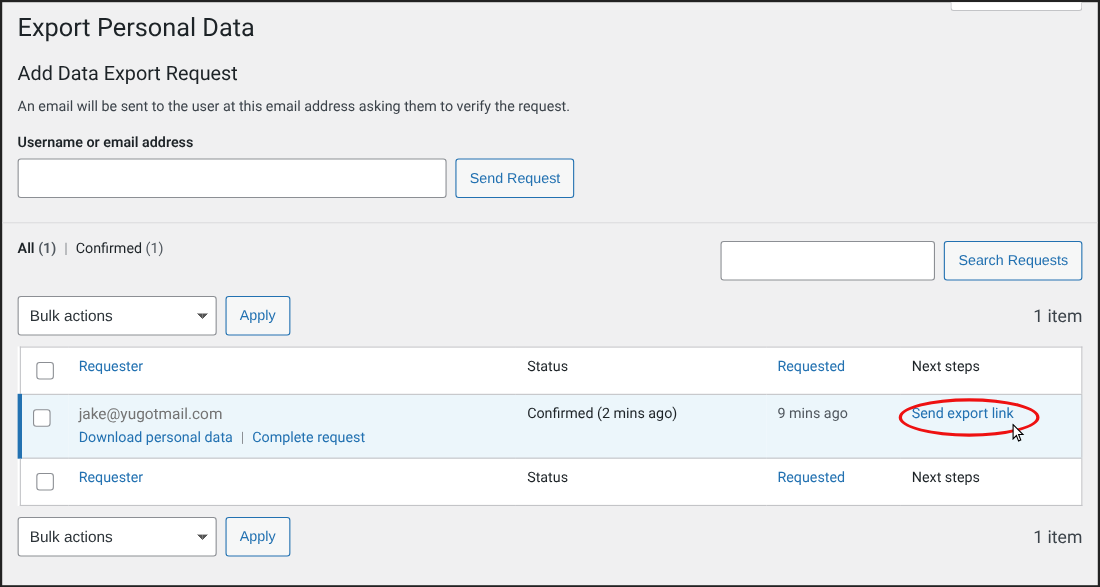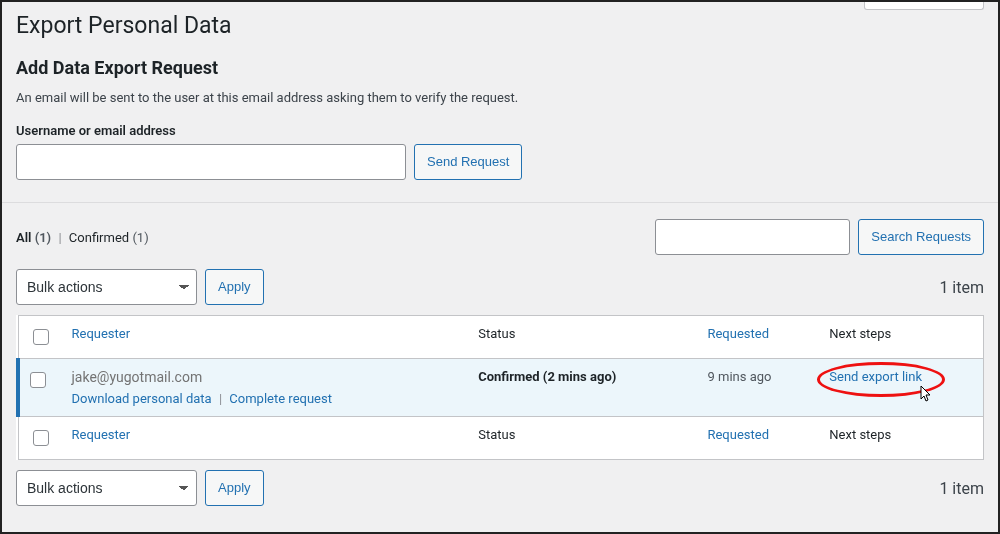--- a/index.html
+++ b/index.html
@@ -19,21 +19,21 @@
     overflow: hidden;
   }
   h1 {
     font-size: 23px;
     font-weight: 400;
     margin: 10px 0 18px 0;
     color: #1d2327;
   }
   h2 {
     font-size: 18px;
-    font-weight: 700;
+    font-weight: 400;
     margin: 0 0 12px 0;
     color: #1d2327;
   }
   .desc {
     font-size: 13px;
     color: #3c434a;
     margin: 0 0 18px 0;
   }
   .form-row label {
     display: block;
@@ -61,21 +61,20 @@
     border-radius: 3px;
     padding: 0 12px;
     font-size: 13px;
     cursor: pointer;
     line-height: 34px;
   }
   hr.sep { border:none; border-top:1px solid #dcdcde; margin: 22px -14px 16px -14px; }
   .list-header {
     display:flex;
     justify-content:space-between;
-    align-items:center;
     margin-bottom:14px;
   }
   .filters { font-size:13px; }
   .filters .tab { color:#1d2327; }
   .filters .tab.active { font-weight:600; }
   .filters .count { color:#50575e; }
   .filters .sep { color:#8c8f94; margin:0 4px; }
   .filters a { color:#2271b1; text-decoration:none; }
   .search-box { display:flex; gap:8px; }
   .search-input { width:195px; }
@@ -124,21 +123,21 @@
   .cb-col { width:34px; text-align:center; }
   input[type=checkbox]{
     width:16px; height:16px; border:1px solid #8c8f94; border-radius:3px; background:#fff; appearance:none; cursor:pointer; vertical-align:middle;
   }
   tr.data-row { background:#ecf6fb; }
   tr.data-row td:first-child { border-left:4px solid #2271b1; padding-left:6px; }
   .requester-email { color:#737373; font-size:14px; }
   .row-actions { margin-top:6px; font-size:13px; }
   .row-actions a { color:#2271b1; text-decoration:none; }
   .row-actions .pipe { color:#8c8f94; margin:0 4px; }
-  .status-cell { font-weight:700; color:#1d2327; }
+  .status-cell { font-weight:400; color:#1d2327; }
   .requested-cell { color:#50575e; }
   .next-link { color:#2271b1; text-decoration:none; position:relative; }
   .oval {
     position:absolute;
     border:3px solid #e11;
     border-radius:50%;
     width:128px; height:35px;
     left:-12px; top:-7px;
     pointer-events:none;
   }

